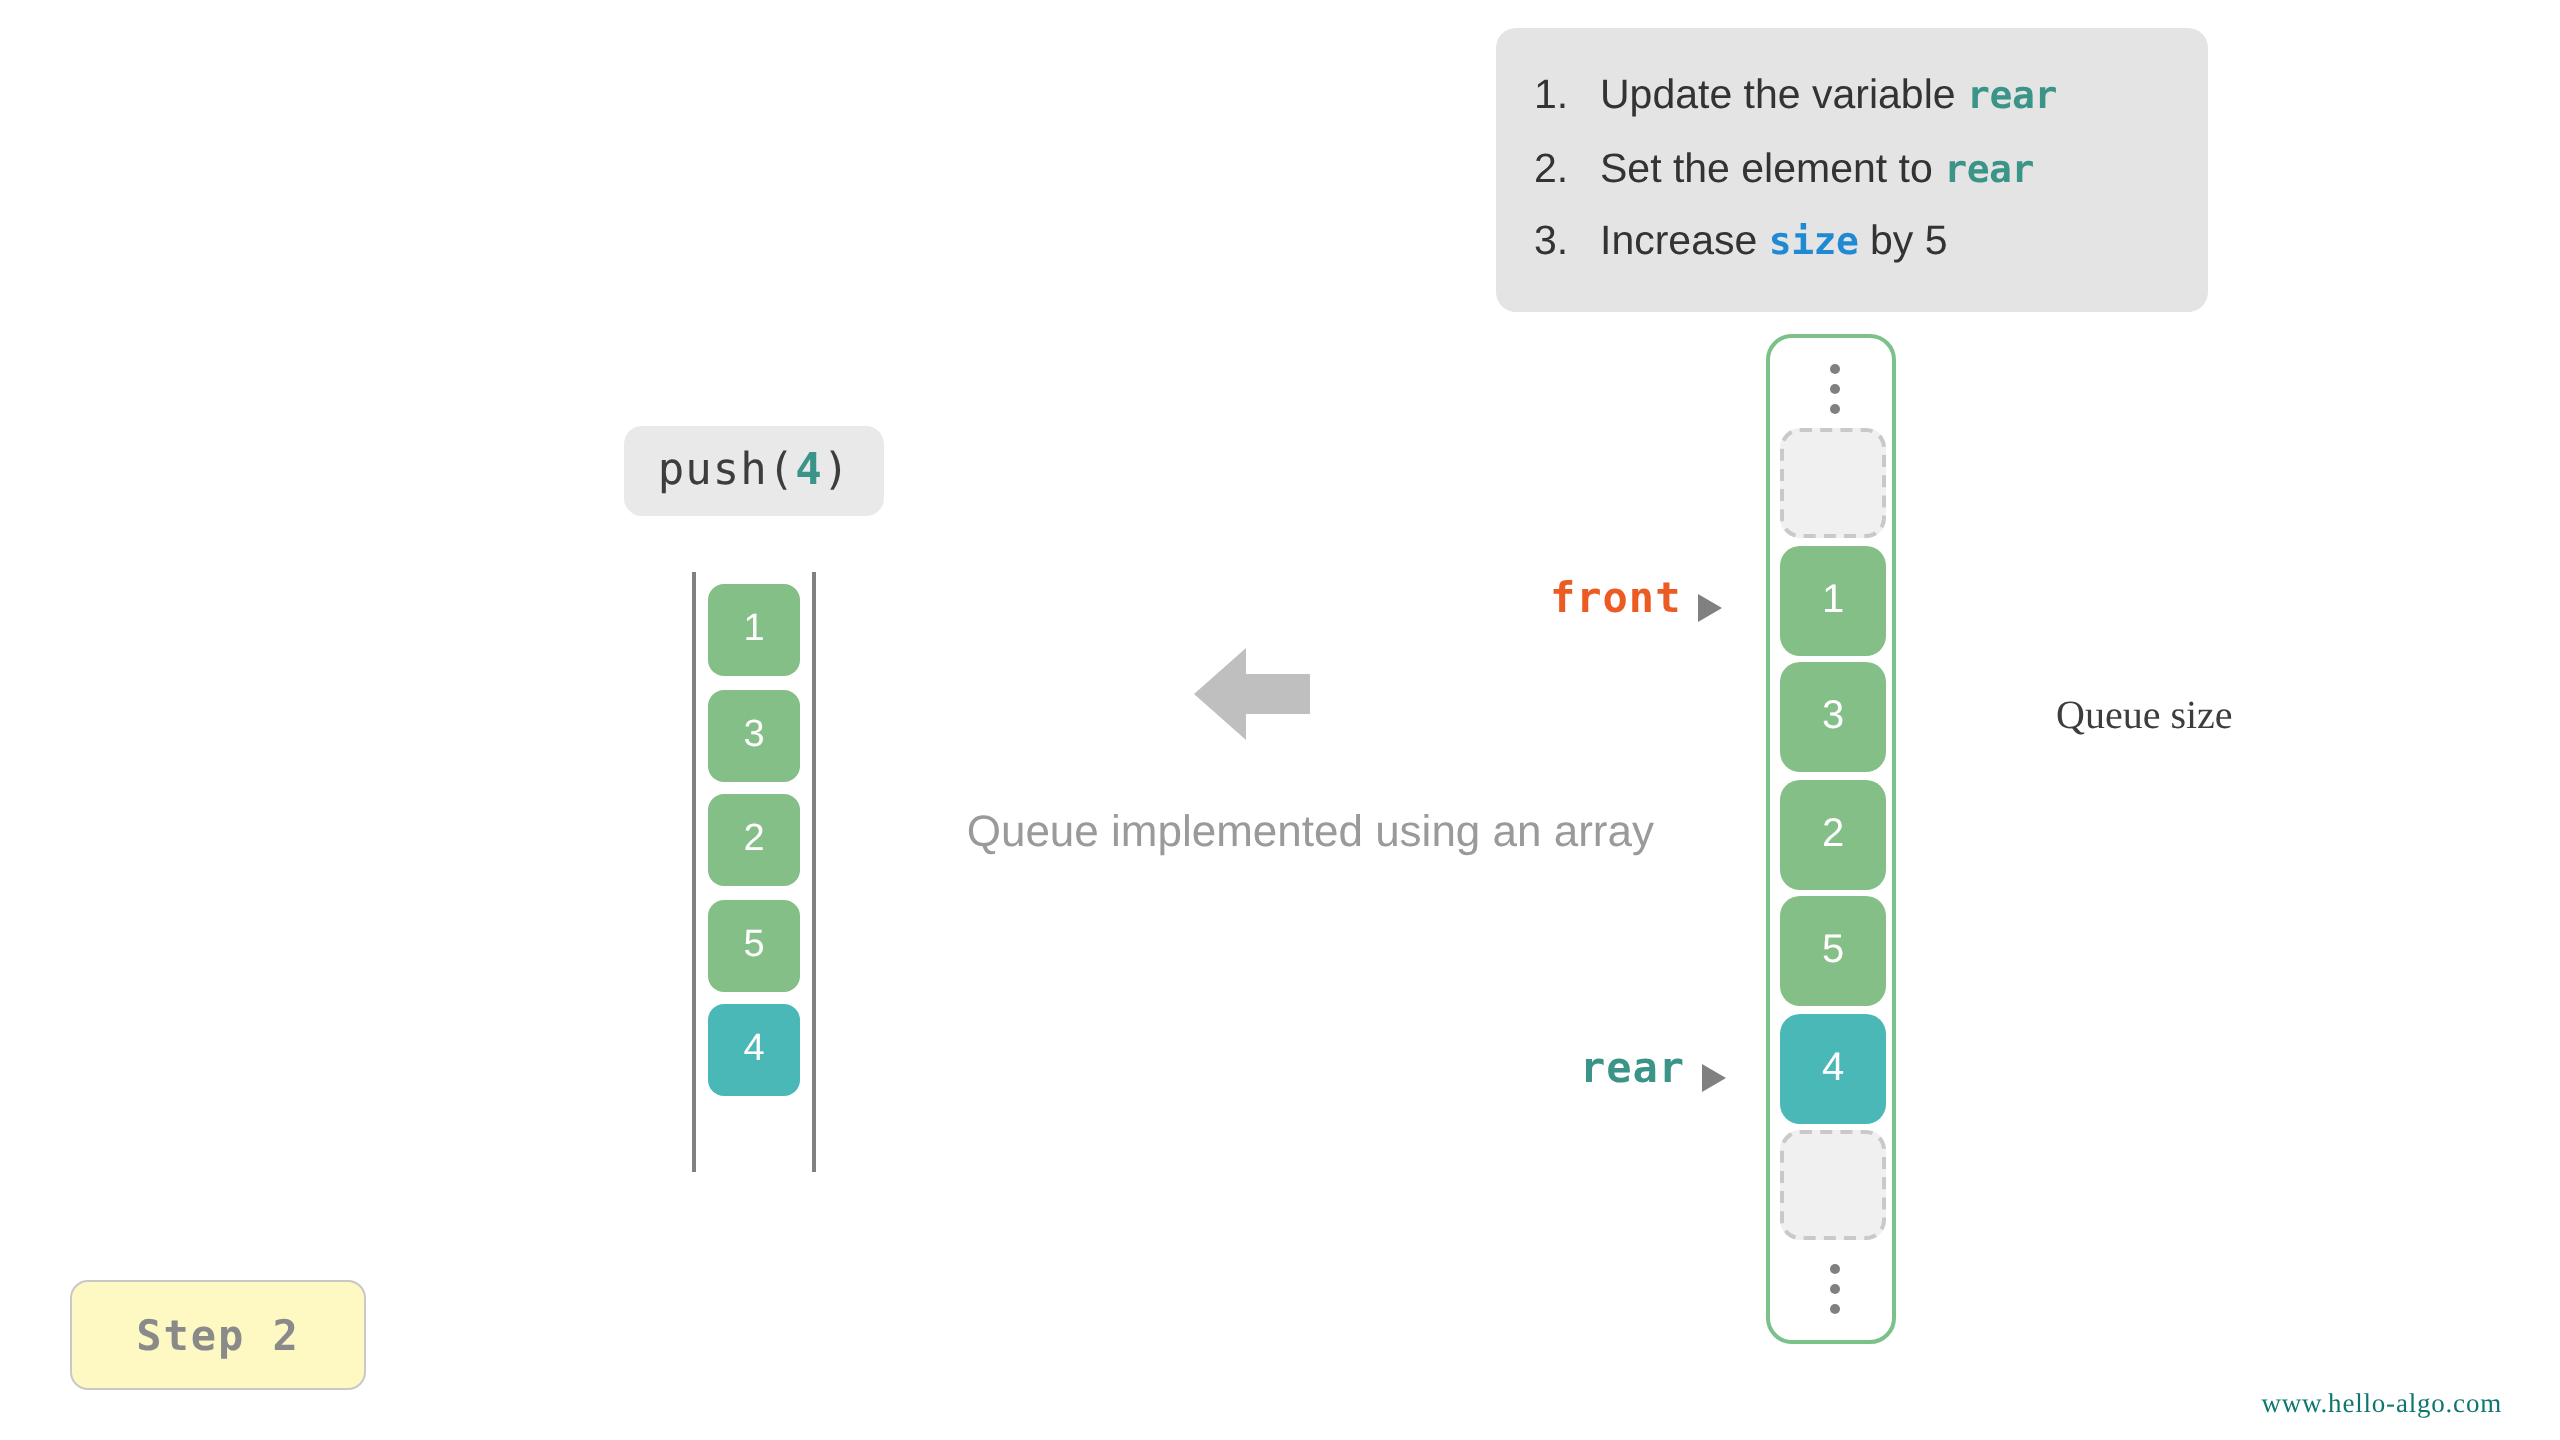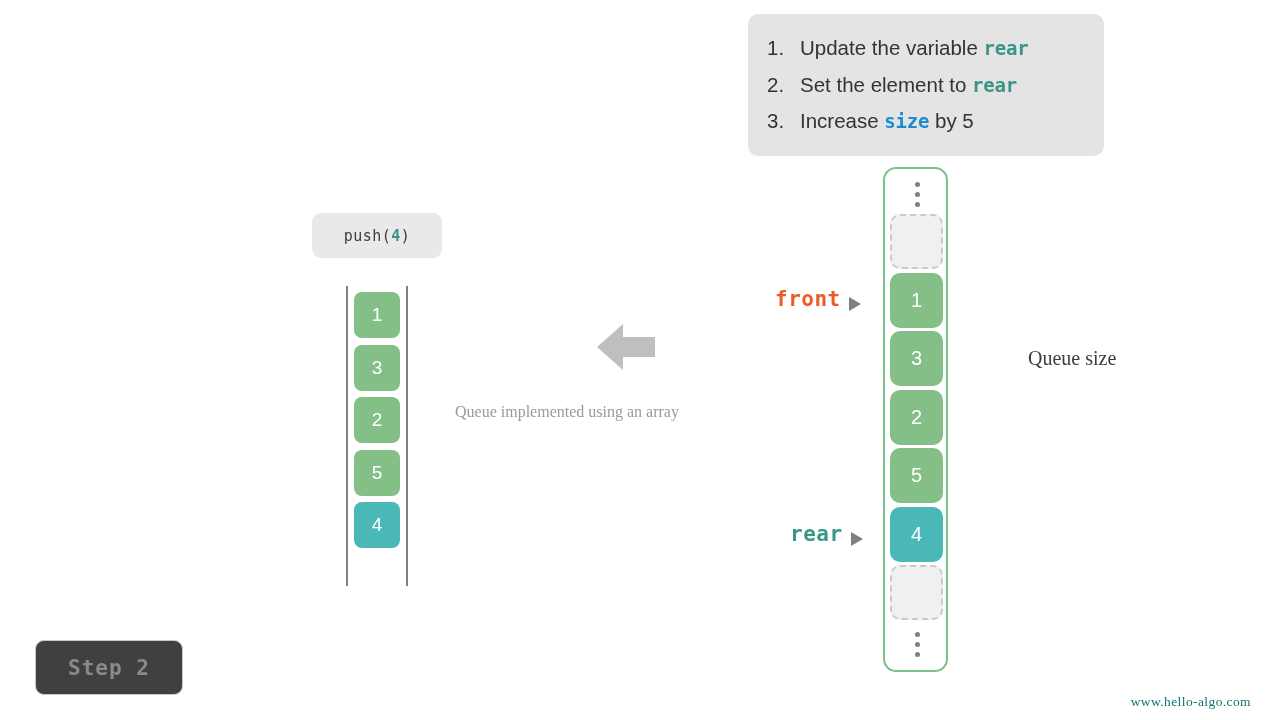--- a/index.html
+++ b/index.html
@@ -38,21 +38,21 @@
     font-family:"DejaVu Sans Mono","Liberation Mono",monospace;
     font-size:19px;letter-spacing:-0.2px;
   }
 
   
   #push-label{
     left:312px;top:213px;width:130px;height:45px;
     background:#e9e9e9;border-radius:9px;
     display:flex;align-items:center;justify-content:center;
     font-family:"DejaVu Sans Mono","Liberation Mono",monospace;
-    font-size:15px;color:#3d3d3d;letter-spacing:0.5px;
+    font-size:22px;color:#3d3d3d;letter-spacing:0.5px;
   }
   #push-label .arg{color:#3a9488;font-weight:bold;}
 
   
   #left-queue{left:346px;top:286px;width:62px;height:300px;}
   #left-queue .rail{
     position:absolute;top:0;width:2px;height:300px;background:#808080;
   }
   #left-queue .rail.l{left:0px;}
   #left-queue .rail.r{left:60px;}
@@ -60,22 +60,22 @@
     position:absolute;left:8px;width:46px;height:46px;border-radius:8px;
     display:flex;align-items:center;justify-content:center;
     color:#ffffff;font-size:19px;
   }
 
   
   #flow-arrow{left:597px;top:322px;width:58px;height:50px;}
 
   
   #caption{
-    left:455px;top:403px;width:372px;text-align:left;
-    font-size:16px;color:#9a9a9a;white-space:nowrap;font-family:Liberation Serif, serif;
+    left:455px;top:403px;width:372px;text-align:right;
+    font-size:22px;color:#9a9a9a;white-space:nowrap;
   }
 
   
   #array-queue{
     left:883px;top:167px;width:65px;height:505px;
     border:2.5px solid #7cc08a;border-radius:13px;box-sizing:border-box;
     background:#ffffff;
   }
   .dots{
     position:absolute;left:0;width:65px;height:40px;
@@ -109,21 +109,21 @@
   #size-title{font-size:20px;color:#3d3d3d;line-height:28px;white-space:nowrap;font-family:Liberation Serif, serif;}
   #size-expr{
     font-family:"DejaVu Sans Mono","Liberation Mono",monospace;
     font-size:21px;line-height:38px;color:#3d3d3d;white-space:nowrap;
   }
   #size-expr .v{color:#1f8ad4;font-weight:bold;}
 
   
   #step-badge{
     left:35px;top:640px;width:146px;height:53px;
-    border:1.6px solid #c8c8c8;border-radius:9px;background:#404040;
+    border:1.6px solid #c8c8c8;border-radius:9px;background:#fef9c3;
     display:flex;align-items:center;justify-content:center;
     font-family:"DejaVu Sans Mono","Liberation Mono",monospace;
     font-size:21px;font-weight:bold;color:#8a8a8a;letter-spacing:1px;
   }
 
   
   #watermark{
     right:29px;bottom:10px;
     font-family:Liberation Serif, serif;
     font-size:13.5px;color:#0f766e;letter-spacing:0.4px;

